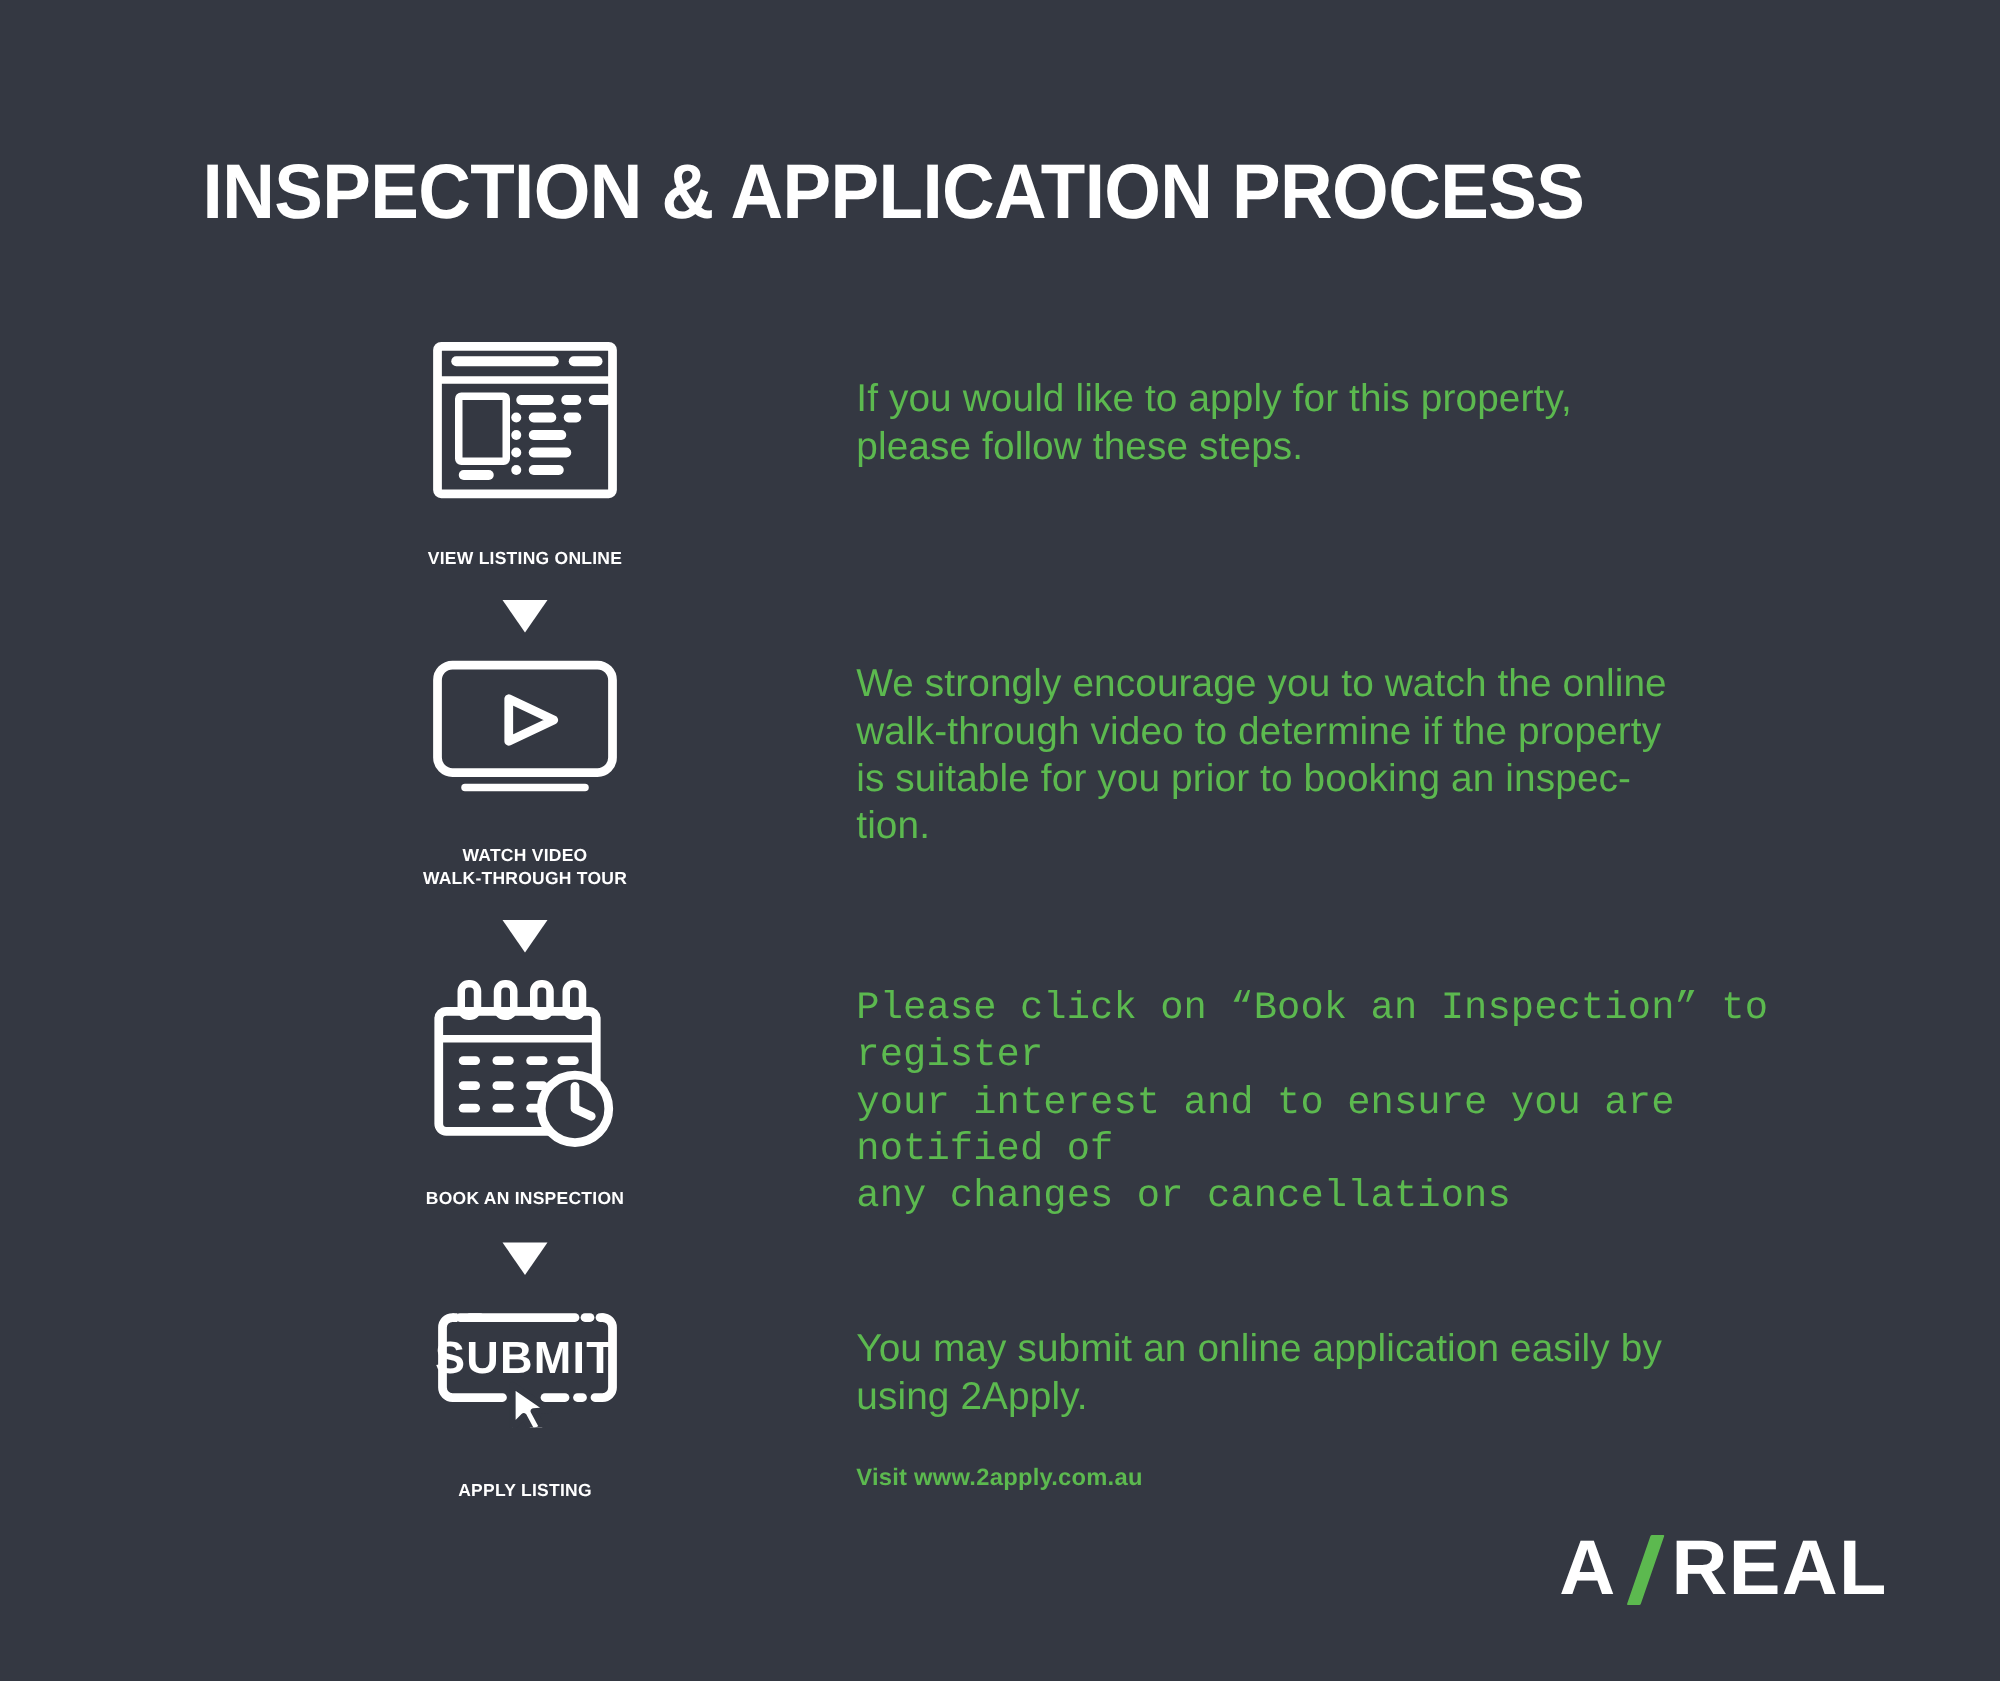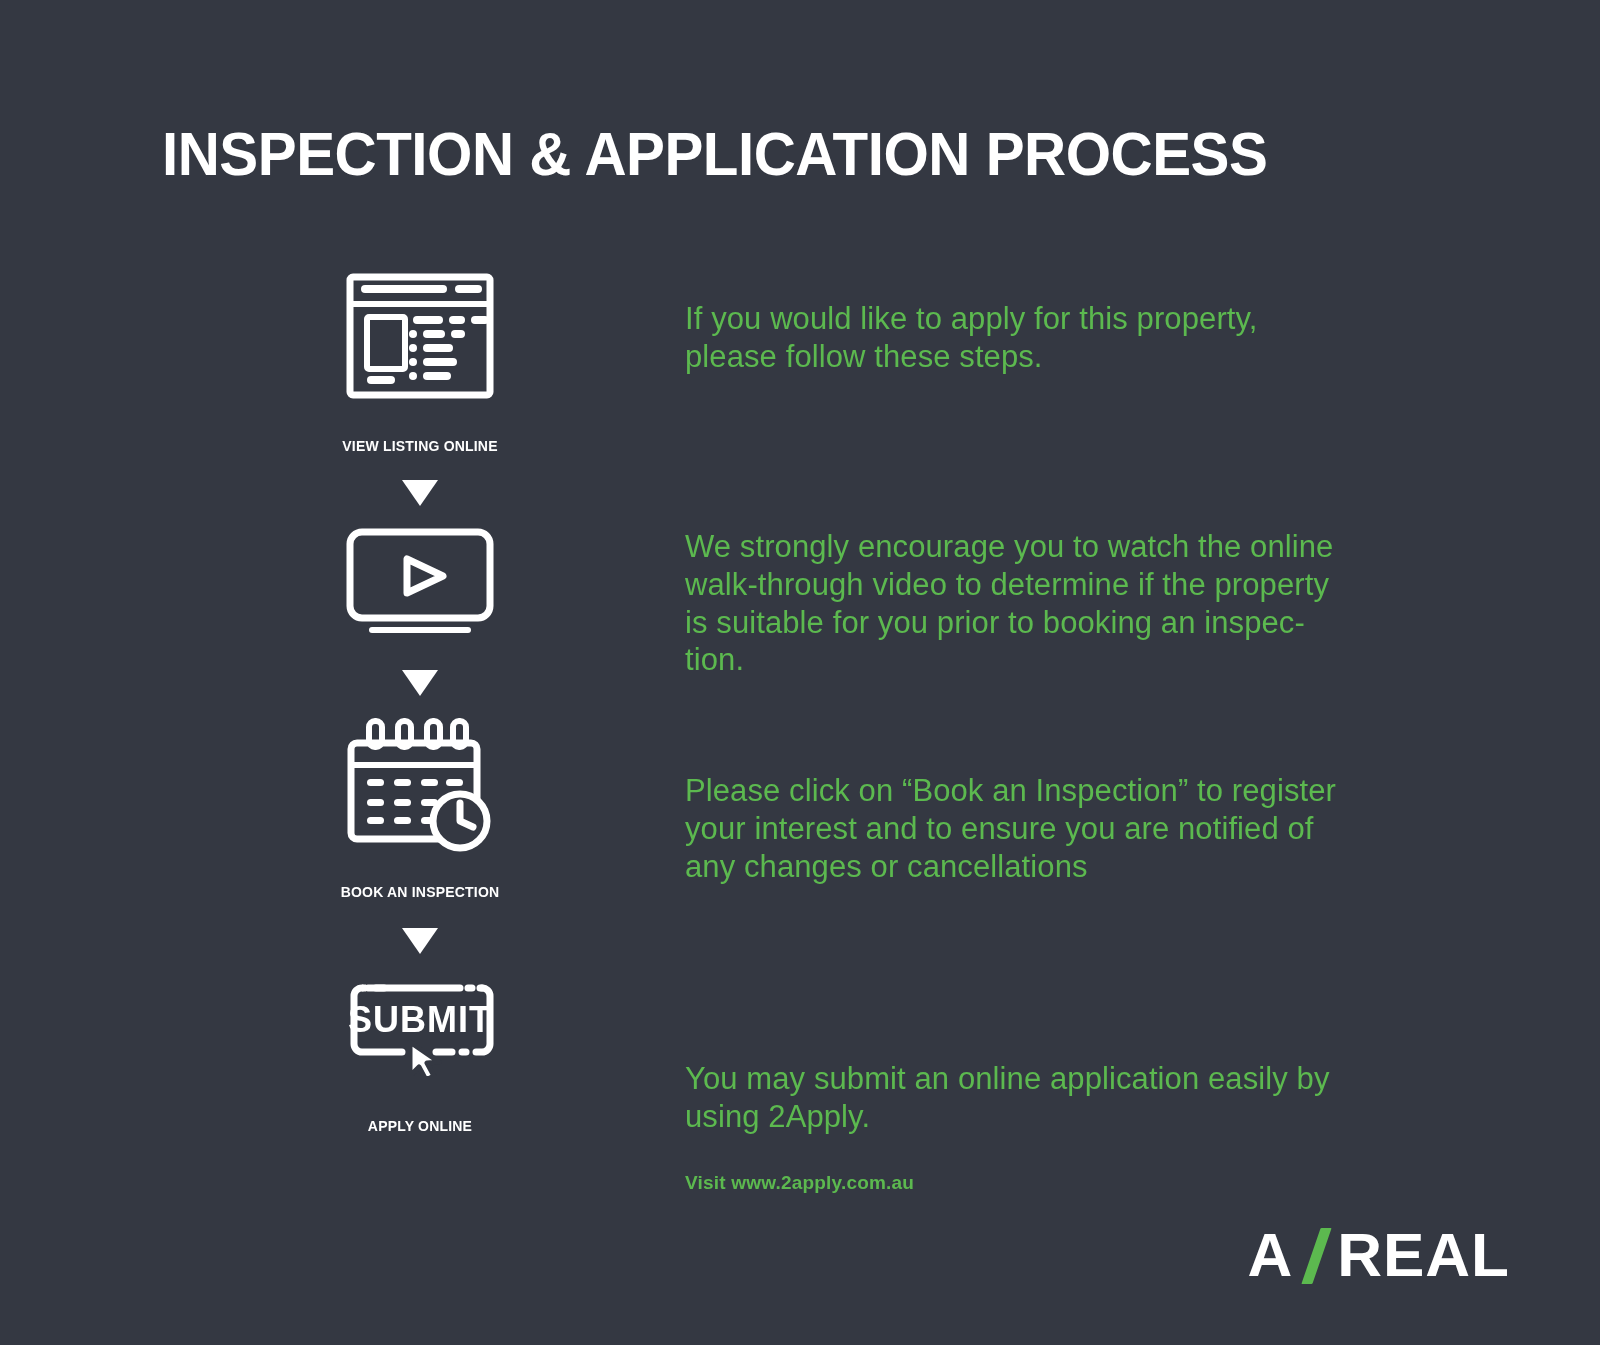--- a/index.html
+++ b/index.html
@@ -113,21 +113,21 @@
     color: #5CB94F;
     font-size: 31px;
     line-height: 1.22;
     font-weight: 400;
     letter-spacing: 0.1px;
     white-space: pre-line;
   }
 
   .n1 { position: absolute; top: 0px;   left: 0; }
   .n2 { position: absolute; top: 228px; left: 0; }
-  .n3 { position: absolute; top: 472px; left: 0; }
+  .n3 { position: absolute; top: 488px; left: 0; font-family: Liberation Mono, monospace; }
   .n4 { position: absolute; top: 760px; left: 0; }
 
   .visit {
     position: absolute;
     top: 872px;
     left: 0;
     color: #5CB94F;
     font-size: 19px;
     font-weight: bold;
     letter-spacing: 0.2px;
@@ -208,20 +208,22 @@
       </div>
 
     <div class="step s2">
       <div class="icon-box">
         <svg width="152" height="112" viewBox="0 0 152 112" fill="none">
           <rect x="6" y="6" width="140" height="86" rx="12" stroke="#ffffff" stroke-width="7"></rect>
           <path d="M63 33 L63 67 L99 50 Z" stroke="#ffffff" stroke-width="7" stroke-linejoin="round"></path>
           <line x1="28" y1="104" x2="124" y2="104" stroke="#ffffff" stroke-width="6" stroke-linecap="round"></line>
         </svg>
       </div>
+      <div class="step-label">WATCH VIDEO
+WALK-THROUGH TOUR</div>
     </div>
 
     <div class="arrow a2">
         <span></span>
       </div>
 
     <div class="step s3">
       <div class="icon-box">
         <svg width="150" height="140" viewBox="0 0 150 140" fill="none">
           <path d="M12 30 h114 a6 6 0 0 1 6 6 v84 a6 6 0 0 1 -6 6 h-114 a6 6 0 0 1 -6 -6 v-84 a6 6 0 0 1 6 -6 z" stroke="#ffffff" stroke-width="7"></path>
@@ -261,21 +263,21 @@
           <path d="M132 16 h-4" stroke="#ffffff" stroke-width="7" stroke-linecap="round"></path>
           <path d="M140 16 h2" stroke="#ffffff" stroke-width="7" stroke-linecap="round"></path>
           <path d="M22 16 a8 8 0 0 0 -8 8 v48 a8 8 0 0 0 8 8 h40" stroke="#ffffff" stroke-width="7" stroke-linecap="round" fill="none"></path>
           <path d="M142 16 a8 8 0 0 1 8 8 v48 a8 8 0 0 1 -8 8 h-6" stroke="#ffffff" stroke-width="7" stroke-linecap="round" fill="none"></path>
           <path d="M126 80 h-4" stroke="#ffffff" stroke-width="7" stroke-linecap="round"></path>
           <path d="M112 80 h-16" stroke="#ffffff" stroke-width="7" stroke-linecap="round"></path>
           <text x="80" y="60" text-anchor="middle" fill="#ffffff" font-family="Liberation Sans, sans-serif" font-size="36" font-weight="bold" letter-spacing="1">SUBMIT</text>
           <path d="M70 70 L70 104 L79 95 L86 108 L94 104 L87 91 L99 90 Z" fill="#ffffff" stroke="#343842" stroke-width="5" stroke-linejoin="round"></path>
         </svg>
       </div>
-      <div class="step-label">APPLY ONLINE</div>
+      <div class="step-label">APPLY LISTING</div>
     </div>
 
   </div>
 
   <div class="notes">
     <p class="note n1">If you would like to apply for this property,
 please follow these steps.</p>
     <p class="note n2">We strongly encourage you to watch the online
 walk-through video to determine if the property
 is suitable for you prior to booking an inspec-

